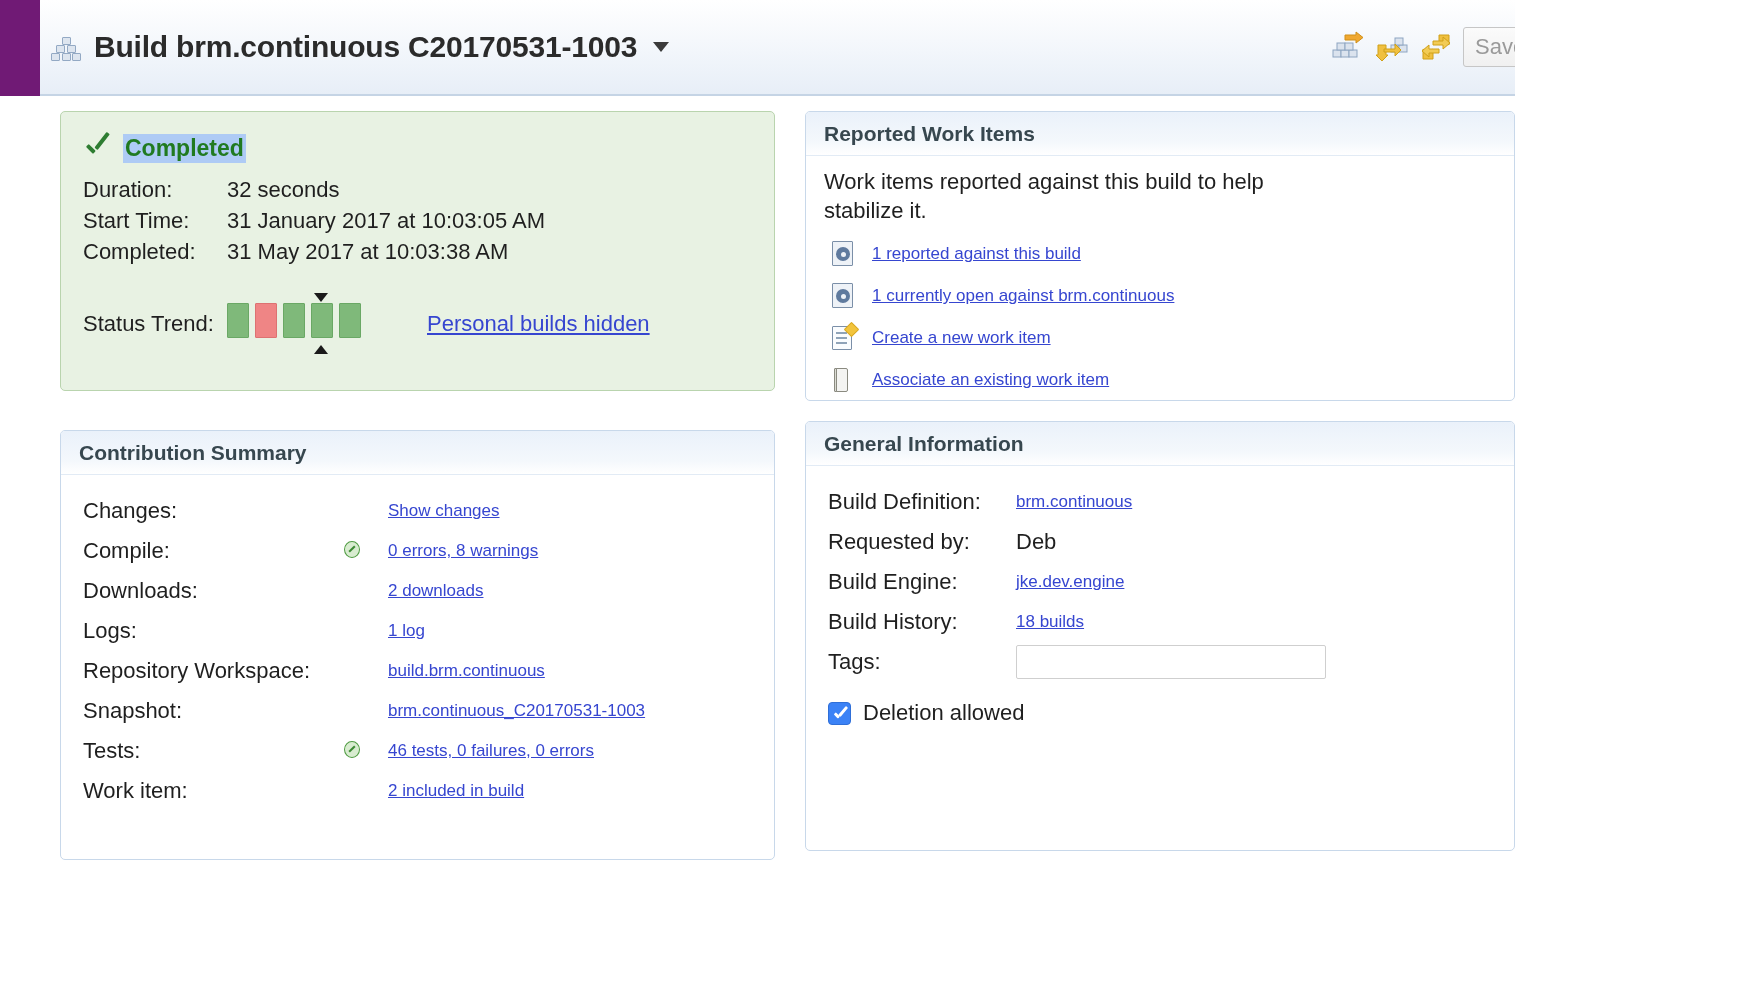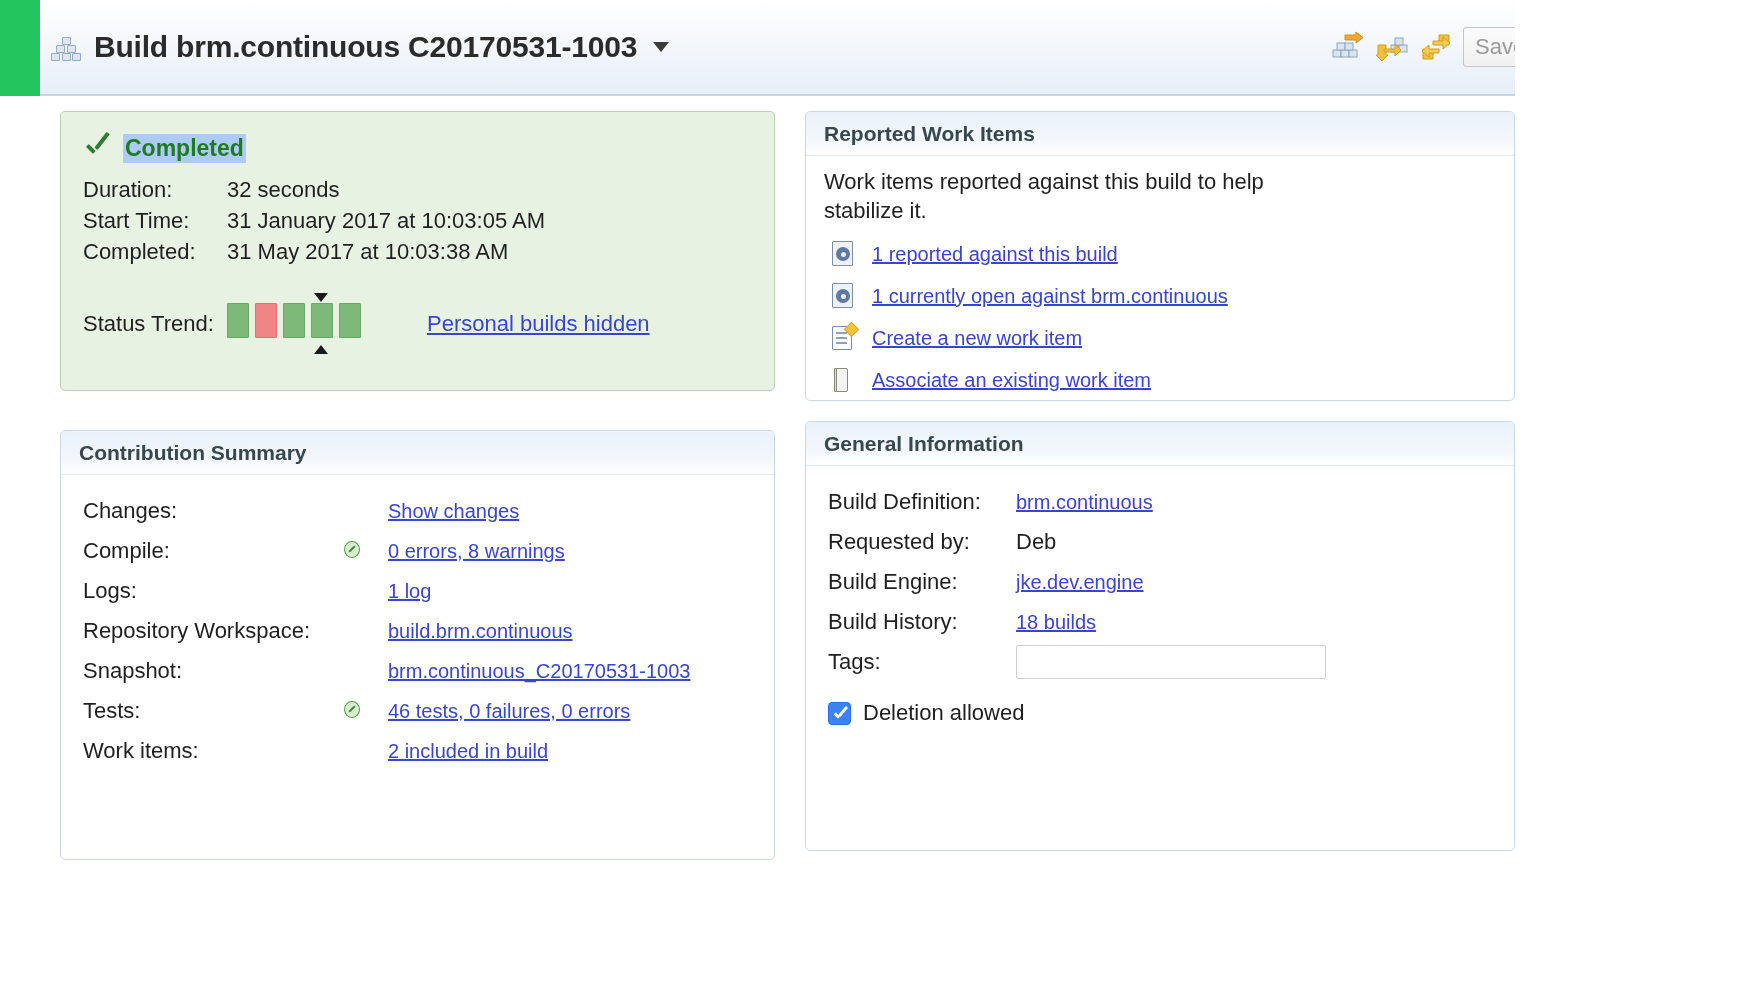--- a/index.html
+++ b/index.html
@@ -8,21 +8,21 @@
     width: 1758px; height: 994px;
     background: #ffffff;
     font-family: "Liberation Sans", sans-serif;
     overflow: hidden;
   }
 
   #viewport {
     position: absolute;
     left: 0; top: 0;
     width: 1515px; height: 994px;
-    background: #22c55e;
+    background: #701a75;
     overflow: hidden;
   }
 
   
   #header {
     position: absolute;
     left: 40px; top: 0;
     width: 1475px; height: 96px;
     background: linear-gradient(to bottom, #ffffff 0%, #f2f6fb 55%, #e7eef7 100%);
     border-bottom: 2px solid #c5d4e5;
@@ -202,21 +202,21 @@
     border-radius: 50%; position: relative;
   }
   .mini-ok::after {
     content: ""; position: absolute; left: 3px; top: 6px;
     width: 8px; height: 2px; background: #3c8a33;
     transform: rotate(-45deg);
   }
 
   a.link {
     color: #3646d0; text-decoration: underline;
-    font-size: 20px; cursor: pointer; white-space: nowrap;
+    font-size: 17px; cursor: pointer; white-space: nowrap;
   }
   .plain-val { font-size: 22px; color: #1f1f1f; }
 
   #tags-input {
     width: 310px; height: 34px;
     border: 1px solid #cfcfcf; border-radius: 2px;
     background: #fff; font-size: 19px;
     padding: 0 6px; font-family: "Liberation Sans", sans-serif;
   }
 
@@ -376,20 +376,25 @@
         </div>
 
         <div class="data-row">
           <span class="label">Compile:</span>
           <span class="statusicon">
             <span class="mini-ok"></span>
           </span>
           <a class="link">0 errors, 8 warnings</a>
         </div>
 
+        <div class="data-row">
+          <span class="label">Downloads:</span>
+          <span class="statusicon"></span>
+          <a class="link">2 downloads</a>
+        </div>
 
         <div class="data-row">
           <span class="label">Logs:</span>
           <span class="statusicon"></span>
           <a class="link">1 log</a>
         </div>
 
         <div class="data-row">
           <span class="label">Repository Workspace:</span>
           <span class="statusicon"></span>
@@ -404,21 +409,21 @@
 
         <div class="data-row">
           <span class="label">Tests:</span>
           <span class="statusicon">
             <span class="mini-ok"></span>
           </span>
           <a class="link">46 tests, 0 failures, 0 errors</a>
         </div>
 
         <div class="data-row">
-          <span class="label">Work items:</span>
+          <span class="label">Work item:</span>
           <span class="statusicon"></span>
           <a class="link">2 included in build</a>
         </div>
 
       </div>
     </div>
 
     <div id="general-panel" class="panel box-panel">
       <div class="panel-header">General Information</div>
       <div class="data-rows">

